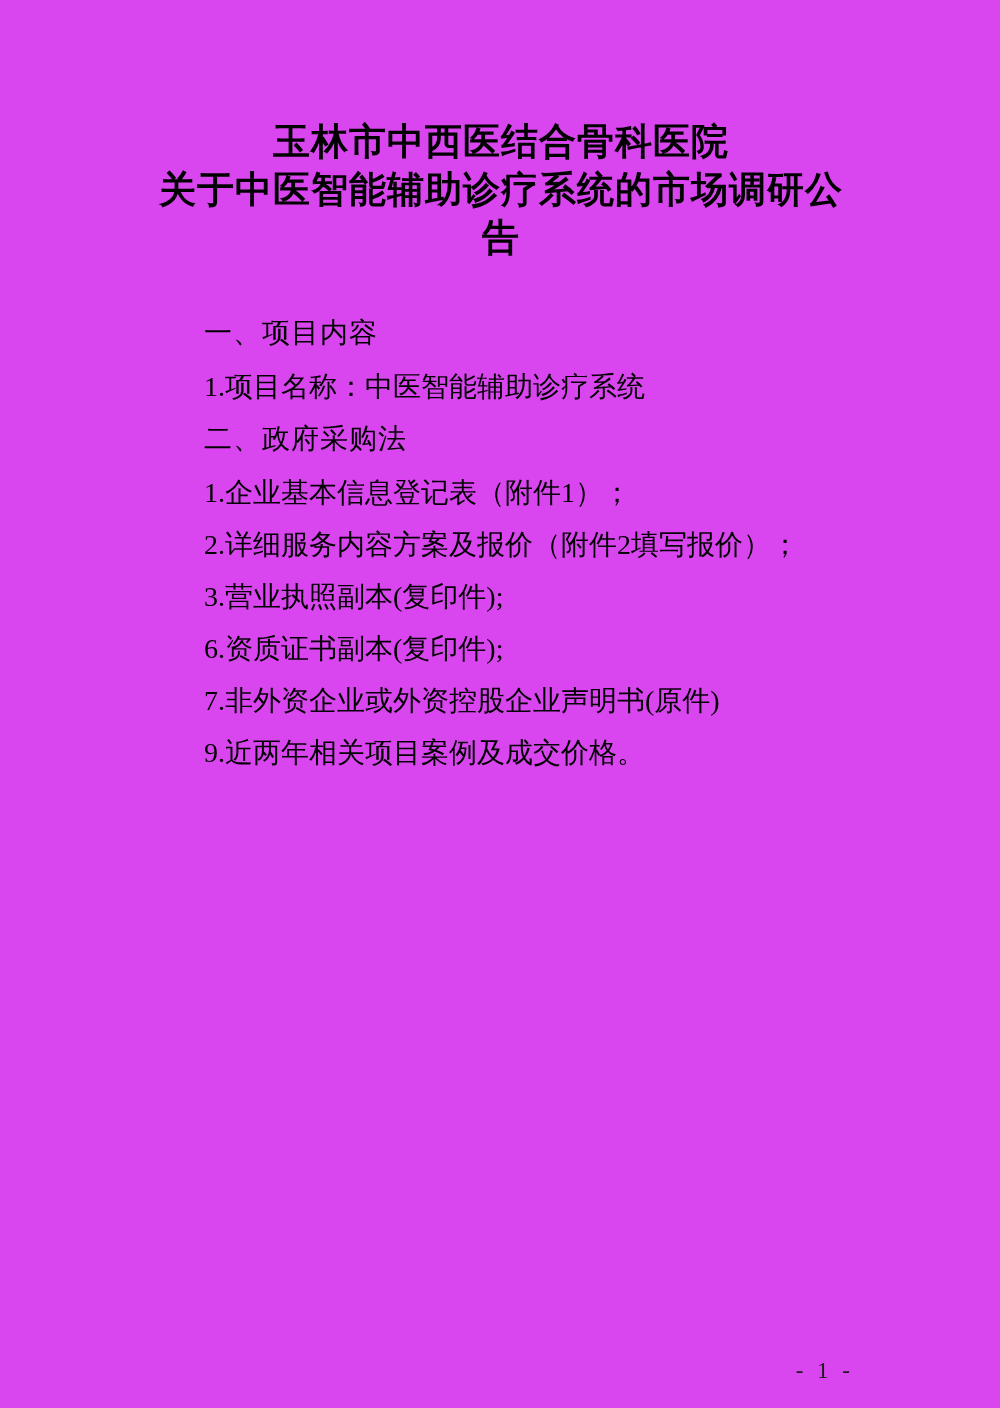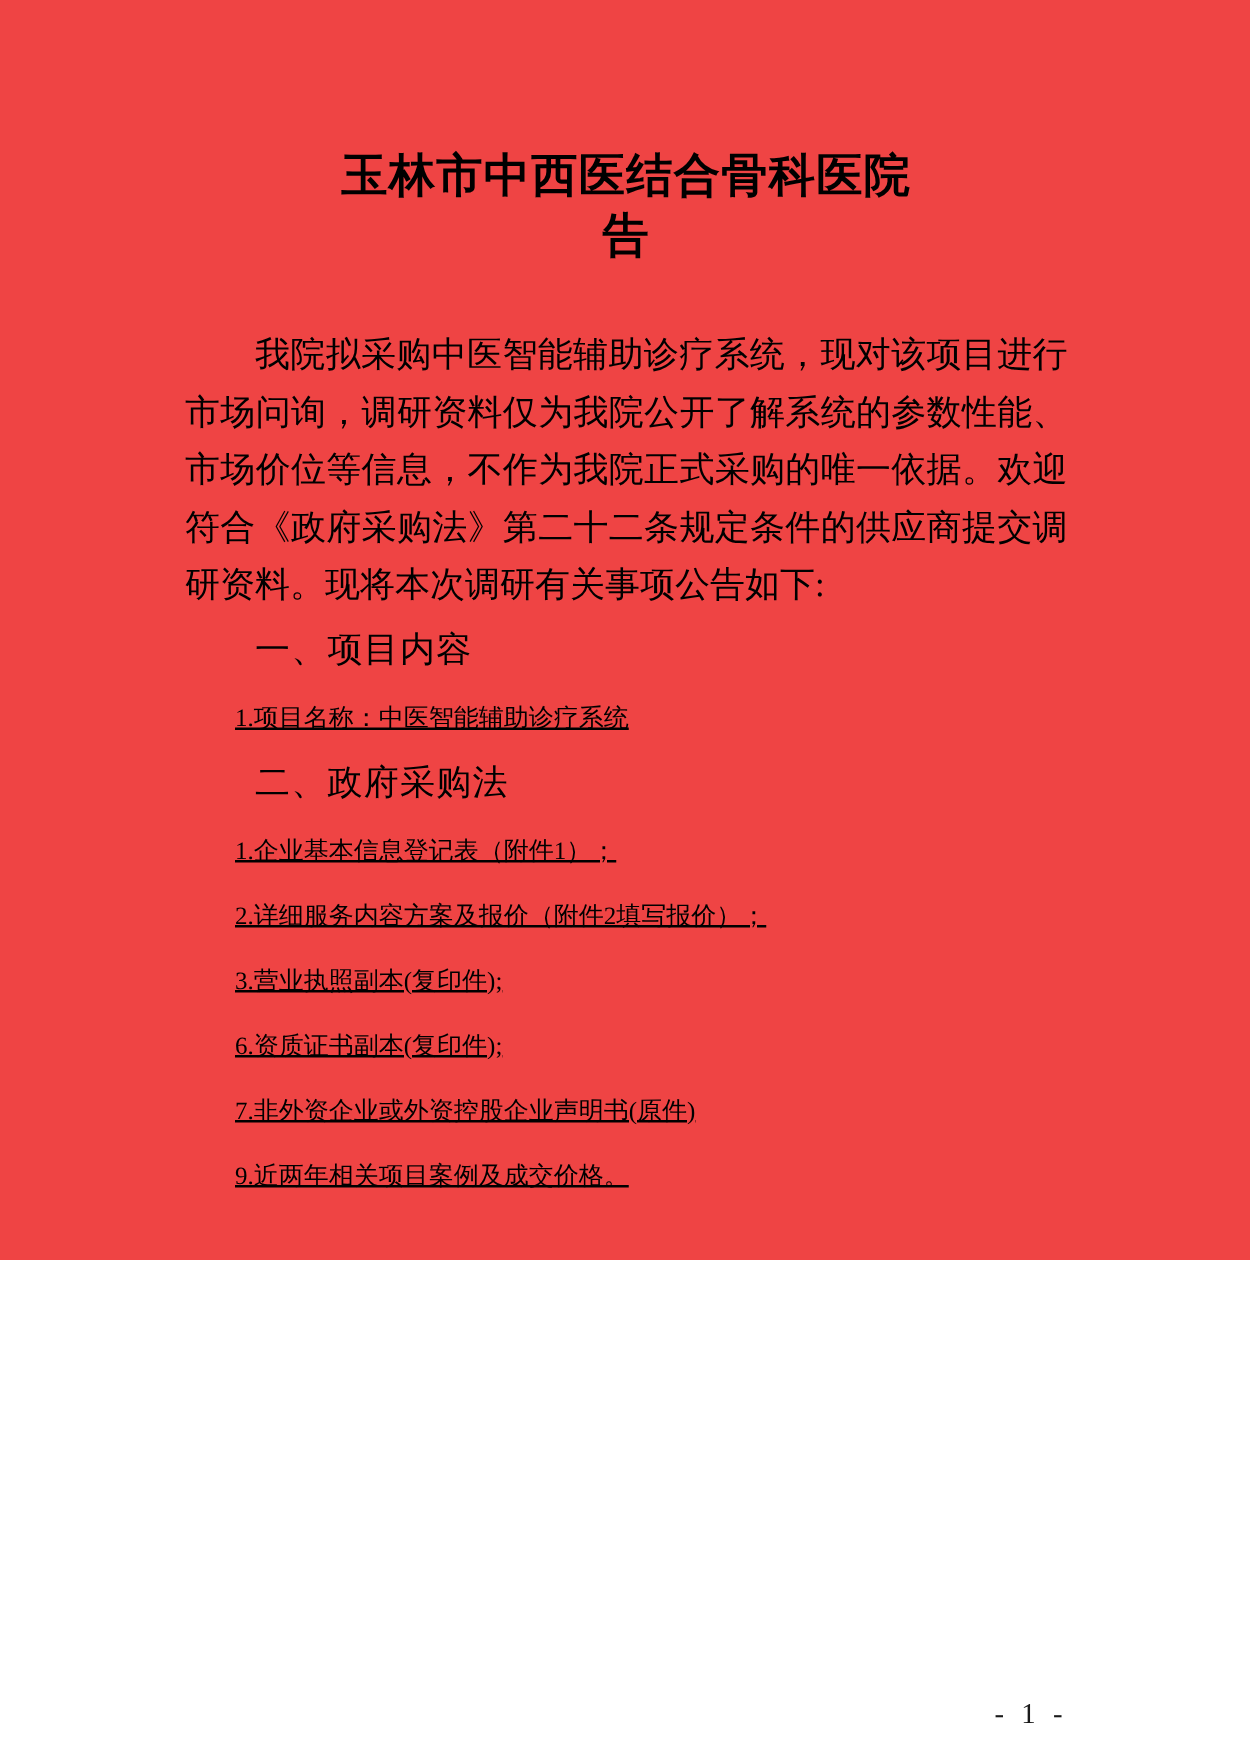--- a/index.html
+++ b/index.html
@@ -13,22 +13,22 @@
     position: relative;
     overflow: hidden;
     font-family: "Liberation Serif", serif;
     color: #000000;
   }
   .page {
     position: absolute;
     left: 0;
     top: 0;
     width: 1000px;
-    height: 1008px;
-    background: #ef4444;
+    height: 1408px;
+    background: #d946ef;
   }
   .content {
     position: absolute;
     left: 148px;
     top: 118px;
     width: 706px;
   }
   .doc-title {
     margin: 0 0 48px 0;
     font-size: 37px;
@@ -50,48 +50,47 @@
   .sec-heading {
     margin: 4px 0 8px 0;
     font-size: 28px;
     line-height: 46px;
     font-weight: 400;
     text-indent: 2em;
     letter-spacing: 1px;
   }
   .item {
     margin: 0 0 6px 0;
-    font-size: 20px;
+    font-size: 28px;
     line-height: 46px;
     text-indent: 2em;
     text-align: justify;
-    text-decoration: underline;
   }
   .page-number {
     position: absolute;
     top: 1356px;
     right: 146px;
     font-size: 23px;
     line-height: 30px;
     letter-spacing: 4px;
     color: #1a1a1a;
   }
 </style>
 </head>
 <body>
 
 <div class="page">
   <div class="content">
 
     <h1 class="doc-title">
       <span class="title-line">玉林市中西医结合骨科医院</span>
+      <span class="title-line">关于中医智能辅助诊疗系统的市场调研公</span>
       <span class="title-line">告</span>
     </h1>
 
-    <p class="intro">我院拟采购中医智能辅助诊疗系统，现对该项目进行市场问询，调研资料仅为我院公开了解系统的参数性能、市场价位等信息，不作为我院正式采购的唯一依据。欢迎符合《政府采购法》第二十二条规定条件的供应商提交调研资料。现将本次调研有关事项公告如下:</p>
 
     <h2 class="sec-heading">一、项目内容</h2>
     <p class="item">1.项目名称：中医智能辅助诊疗系统</p>
 
     <h2 class="sec-heading">二、政府采购法</h2>
     <p class="item">1.企业基本信息登记表（附件1）；</p>
     <p class="item">2.详细服务内容方案及报价（附件2填写报价）；</p>
     <p class="item">3.营业执照副本(复印件);</p>
     <p class="item">6.资质证书副本(复印件);</p>
     <p class="item">7.非外资企业或外资控股企业声明书(原件)</p>

